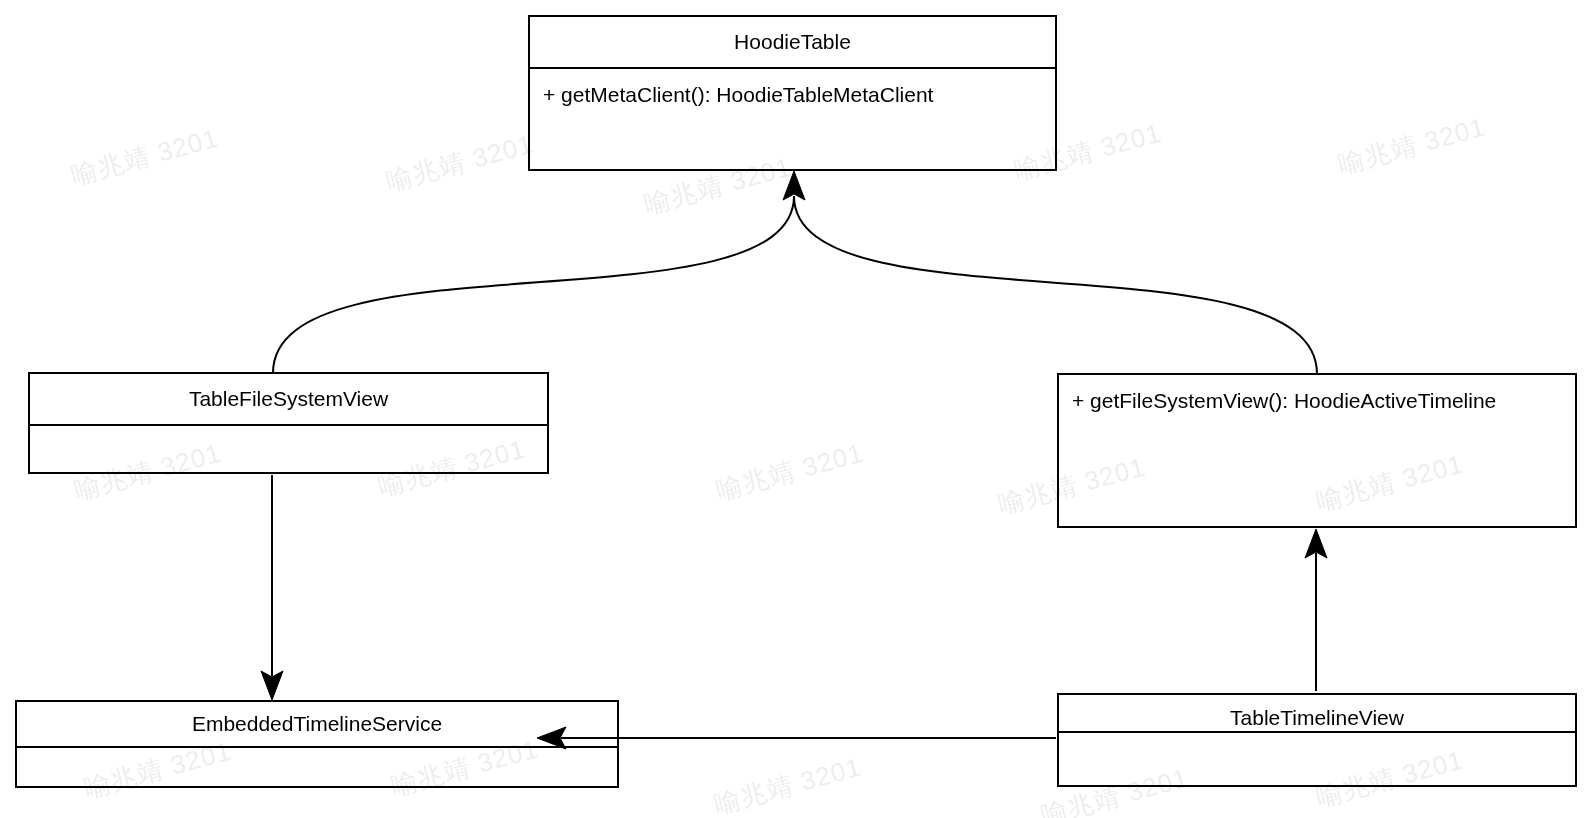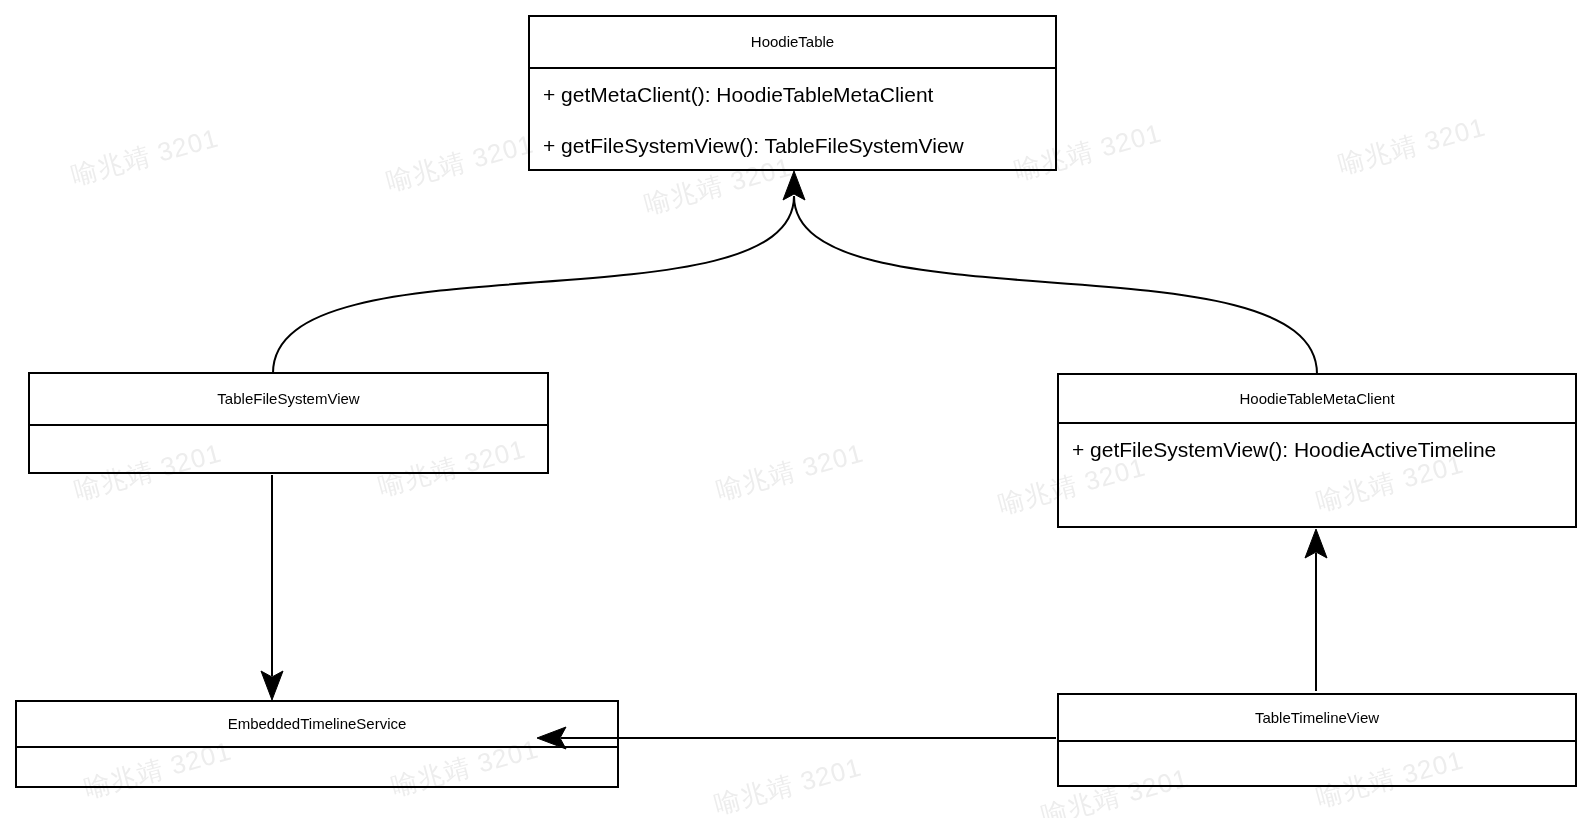--- a/index.html
+++ b/index.html
@@ -32,21 +32,21 @@
   .uml-class {
     position:absolute;
     border:2px solid #000;
     background:transparent;
     box-sizing:border-box;
     z-index:2;
   }
   .uml-title {
     border-bottom:2px solid #000;
     text-align:center;
-    font-size:15px;
+    font-size:21px;
     box-sizing:border-box;
     overflow:hidden;
   }
   .uml-body { box-sizing:border-box; }
   .uml-method {
     font-size:21px;
     padding-left:13px;
     height:51px;
     line-height:51px;
     white-space:nowrap;
@@ -58,21 +58,21 @@
   #box-tfsv { left:28px; top:372px; width:521px; height:102px; }
   #box-tfsv .uml-title { height:52px; line-height:50px; }
 
   #box-htmc { left:1057px; top:373px; width:520px; height:155px; }
   #box-htmc .uml-title { height:49px; line-height:47px; }
 
   #box-ets  { left:15px; top:700px; width:604px; height:88px; }
   #box-ets .uml-title { height:46px; line-height:44px; }
 
   #box-ttv  { left:1057px; top:693px; width:520px; height:94px; }
-  #box-ttv .uml-title { height:47px; line-height:45px;text-align:center; }
+  #box-ttv .uml-title { height:38px; line-height:45px;text-align:center; }
 </style>
 </head>
 <body>
 
 <div id="canvas">
 
   <div id="wm-layer" style="color: rgb(237, 237, 237);">
       <span class="wm" style="left: 145px; top: 157px;">喻兆靖 3201</span>
       <span class="wm" style="left: 460px; top: 163px;">喻兆靖 3201</span>
       <span class="wm" style="left: 718px; top: 186px;">喻兆靖 3201</span>
@@ -104,31 +104,29 @@
     <polygon points="1316,529 1305,558 1316,552 1327,558"></polygon>
 
     <path d="M 1056 738 L 561 738"></path>
     <polygon points="537,738 566,727 560,738 566,749"></polygon>
   </svg>
 
   <div class="uml-class" id="box-hoodietable">
     <div class="uml-title">HoodieTable</div>
     <div class="uml-body">
       <div class="uml-method">+ getMetaClient(): HoodieTableMetaClient</div>
-      <div class="uml-method">+ getFileSystemView(): TableFileSystemView</div>
     </div>
   </div>
 
   <div class="uml-class" id="box-tfsv">
     <div class="uml-title">TableFileSystemView</div>
     <div class="uml-body"></div>
   </div>
 
   <div class="uml-class" id="box-htmc">
-    <div class="uml-title">HoodieTableMetaClient</div>
     <div class="uml-body">
       <div class="uml-method">+ getFileSystemView(): HoodieActiveTimeline</div>
     </div>
   </div>
 
   <div class="uml-class" id="box-ets">
     <div class="uml-title">EmbeddedTimelineService</div>
     <div class="uml-body"></div>
   </div>
 

